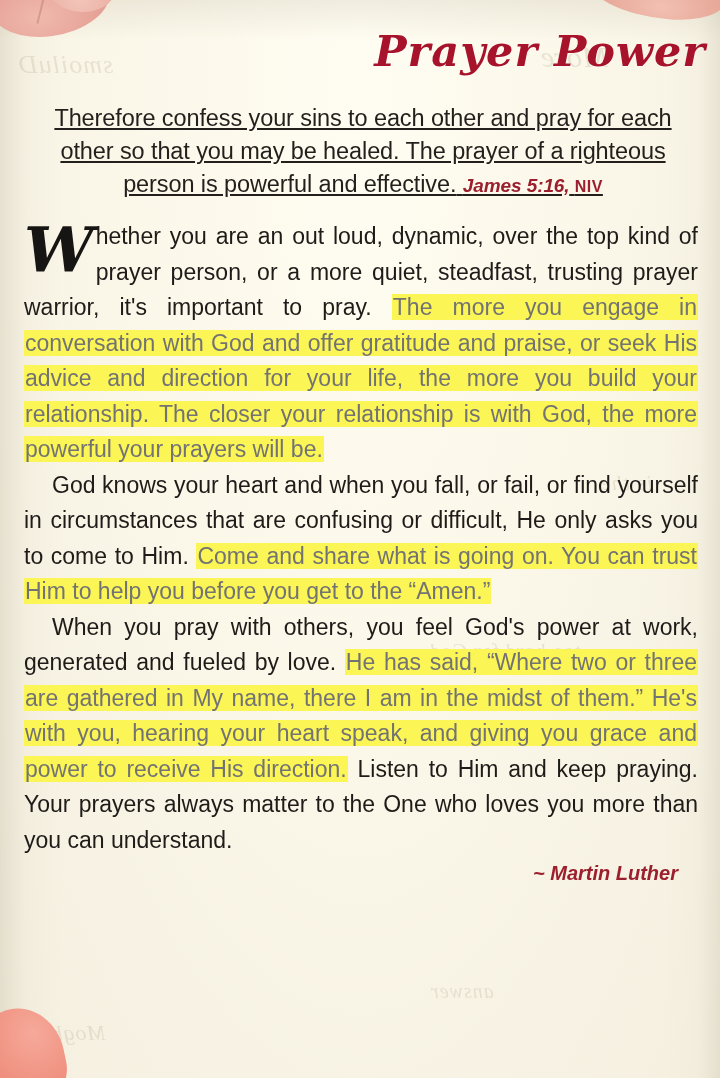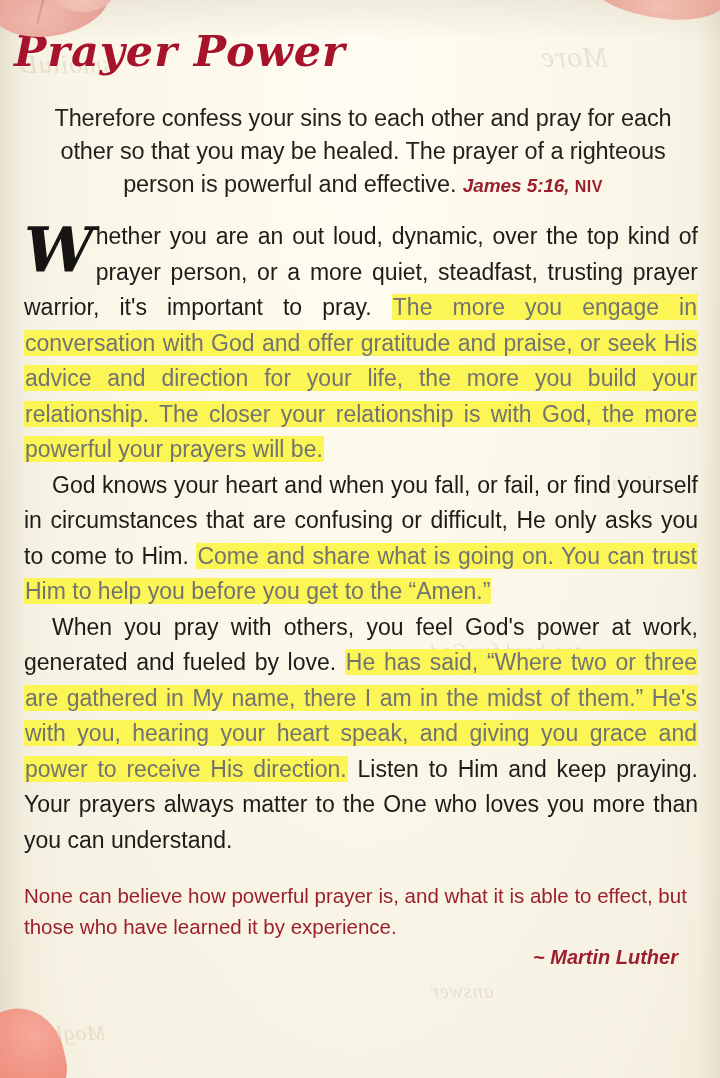--- a/index.html
+++ b/index.html
@@ -101,39 +101,40 @@
   }
 
   
   #content {
     position: relative;
     z-index: 6;
     padding: 0 14px;
   }
 
   .title {
-    text-align: left;
+    text-align: right;
     color: #a7132a;
     font-family: "DejaVu Serif", serif;
     font-style: italic;
     font-weight: bold;
     font-size: 43px;
     letter-spacing: 1px;
     margin: 26px 0 0 0;
     text-shadow: 0 1px 0 rgba(255,255,255,0.6);
   }
 
   .verse {
     margin: 26px 16px 0 22px;
     text-align: center;
     color: #231f1c;
     font-family: "Liberation Sans", sans-serif;
     font-size: 23.5px;
     line-height: 33px;
     letter-spacing: -0.1px;
+    text-decoration: underline;
   }
   .verse .ref {
     color: #9c1f2e;
     font-size: 19px;
     font-style: italic;
     font-weight: bold;
   }
   .verse .ref .niv {
     font-style: normal;
     font-size: 16px;
@@ -224,17 +225,16 @@
         <span class="dropcap">W</span><span>hether you are an out loud, dynamic, over the top kind of prayer person, or a more quiet, steadfast, trusting prayer warrior, it's important to pray. </span><mark class="hl">The more you engage in conversation with God and offer gratitude and praise, or seek His advice and direction for your life, the more you build your relationship. The closer your relationship is with God, the more powerful your prayers will be.</mark>
       </p>
       <p>
         <span>God knows your heart and when you fall, or fail, or find yourself in circumstances that are confusing or difficult, He only asks you to come to Him. </span><mark class="hl">Come and share what is going on. You can trust Him to help you before you get to the “Amen.”</mark>
       </p>
       <p>
         <span>When you pray with others, you feel God's power at work, generated and fueled by love. </span><mark class="hl">He has said, “Where two or three are gathered in My name, there I am in the midst of them.” He's with you, hearing your heart speak, and giving you grace and power to receive His direction.</mark><span> Listen to Him and keep praying. Your prayers always matter to the One who loves you more than you can understand.</span>
       </p>
     </div>
 
-    <div class="quote">None can believe how powerful prayer is, and what it is able to effect, but those who have learned it by experience.</div>
     <div class="attrib">~ Martin Luther</div>
 
   </div>
 </div>
 
 </body></html>

